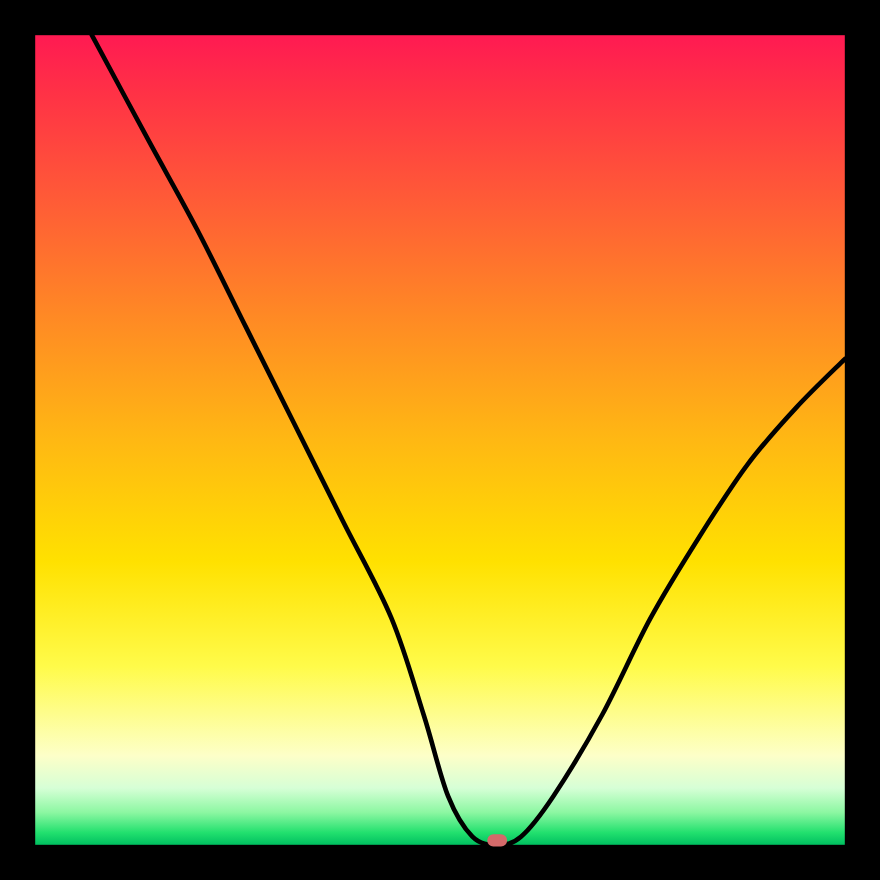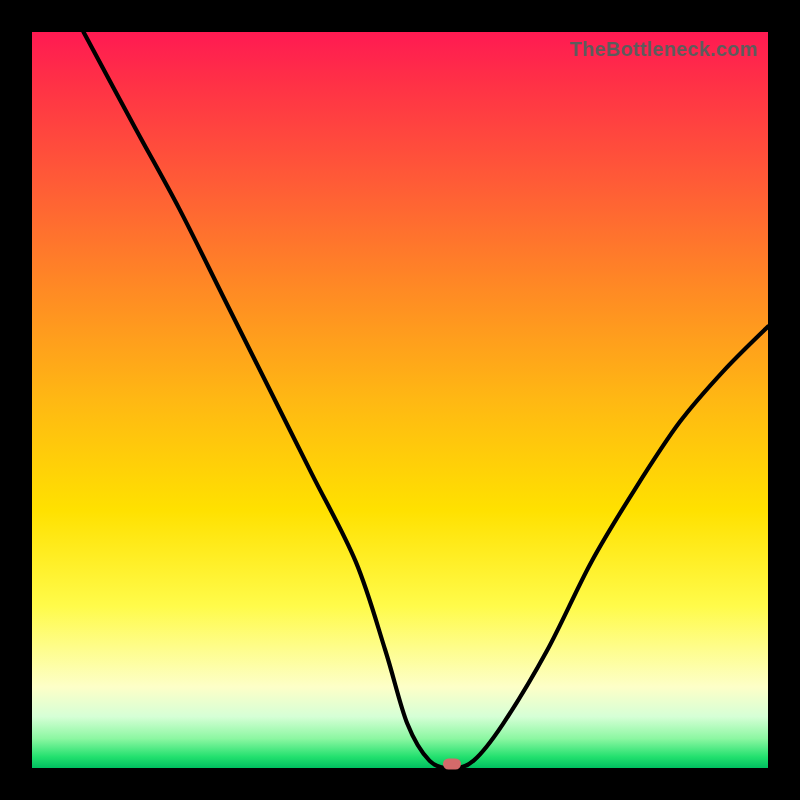--- a/index.html
+++ b/index.html
@@ -66,21 +66,20 @@
     transform: translate(-50%, -50%);
   }
 </style>
 </head>
 <body>
 
 <div class="frame">
 
   <div class="plot-area">
 
-    <div class="attribution">TheBottleneck.com</div>
 
     <svg class="curve" viewBox="0 0 736 736" preserveAspectRatio="none">
       <path id="curve-path" d="M 51.52 0 C 60.10666666666667 15.946666666666658, 87.09333333333333 66.23999999999995, 103.04 95.67999999999995 C 118.98666666666668 125.11999999999995, 132.48000000000002 148.42666666666665, 147.20000000000002 176.64 C 161.92000000000002 204.85333333333332, 176.64000000000001 235.51999999999998, 191.36 264.96 C 206.08 294.4, 220.8 323.84, 235.52 353.28 C 250.24 382.71999999999997, 264.96000000000004 412.15999999999997, 279.68 441.59999999999997 C 294.4 471.03999999999996, 311.5733333333333 500.47999999999996, 323.84 529.92 C 336.1066666666666 559.36, 344.69333333333327 591.2533333333333, 353.28 618.24 C 361.8666666666667 645.2266666666667, 368 673.44, 375.36 691.84 C 382.72 710.24, 390.08000000000004 721.28, 397.44000000000005 728.64 C 404.80000000000007 736, 412.15999999999997 736, 419.52 736 C 426.88 736, 433.0133333333333 736, 441.59999999999997 728.64 C 450.1866666666666 721.28, 458.77333333333337 710.24, 471.04 691.84 C 483.3066666666667 673.44, 500.4799999999999 645.2266666666667, 515.1999999999999 618.24 C 529.92 591.2533333333333, 544.64 556.9066666666666, 559.36 529.92 C 574.08 502.9333333333333, 588.8 479.62666666666667, 603.52 456.32 C 618.24 433.0133333333333, 632.9599999999999 409.7066666666667, 647.68 390.08000000000004 C 662.4 370.4533333333334, 677.1199999999999 354.5066666666666, 691.8399999999999 338.55999999999995 C 706.56 322.6133333333333, 728.64 301.76, 736 294.40000000000003" fill="none" stroke="#000" stroke-width="4.2" stroke-linejoin="round" stroke-linecap="round"></path>
     </svg>
 
     <div class="marker" id="marker" style="left: 419.52px; top: 731.584px; background: rgb(212, 106, 106);"></div>
   </div>
 
 </div>
 

